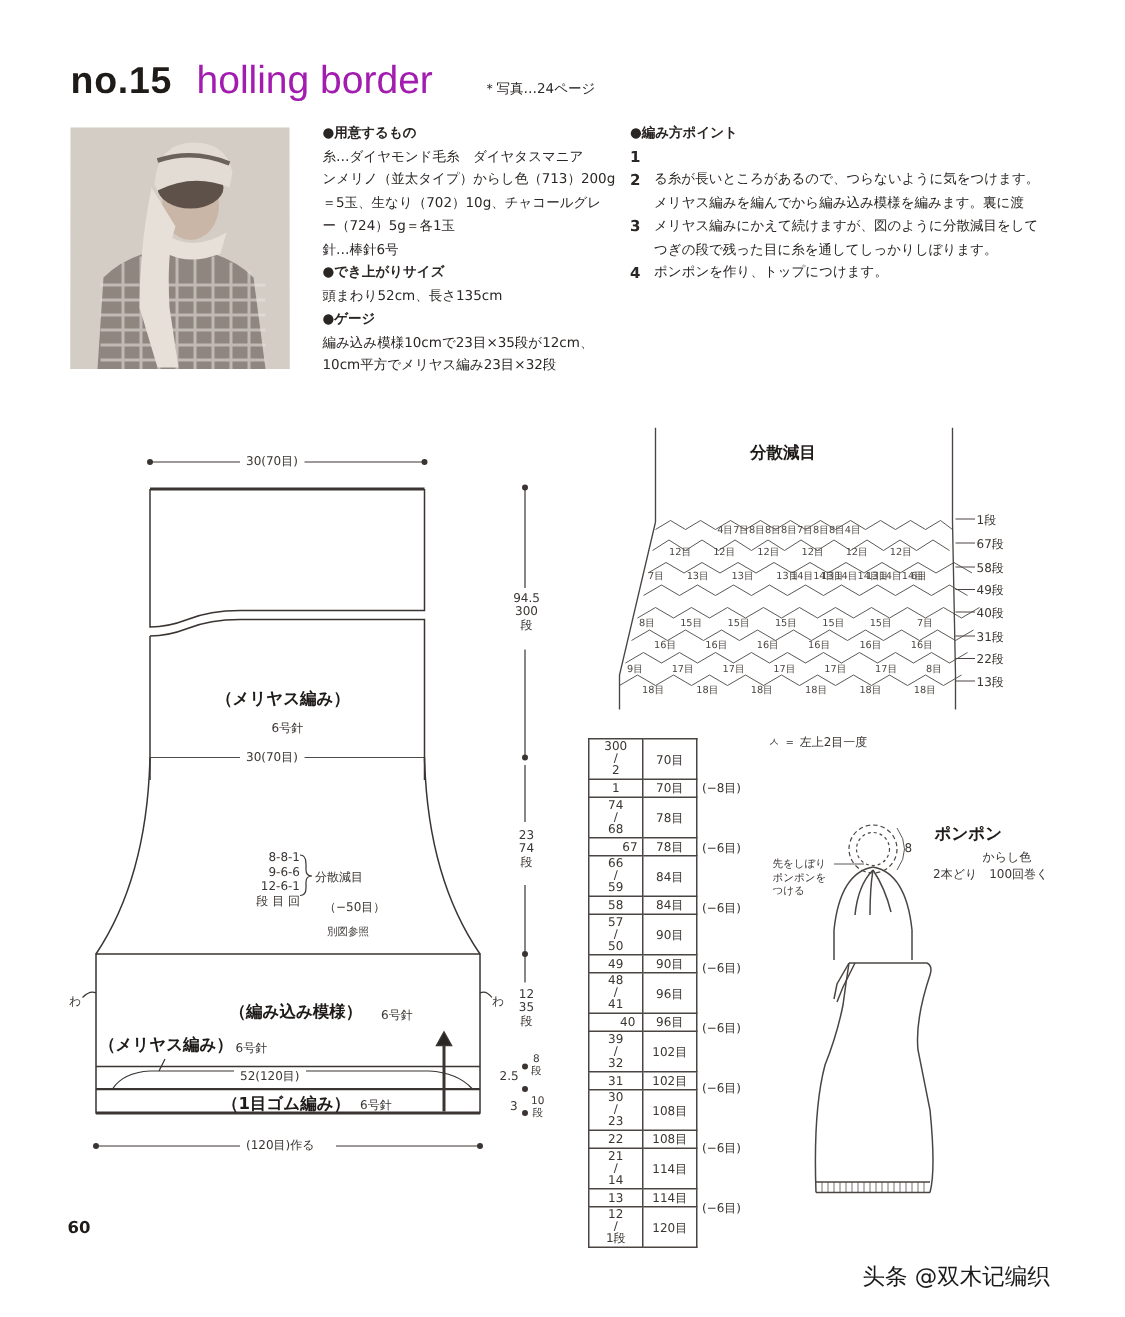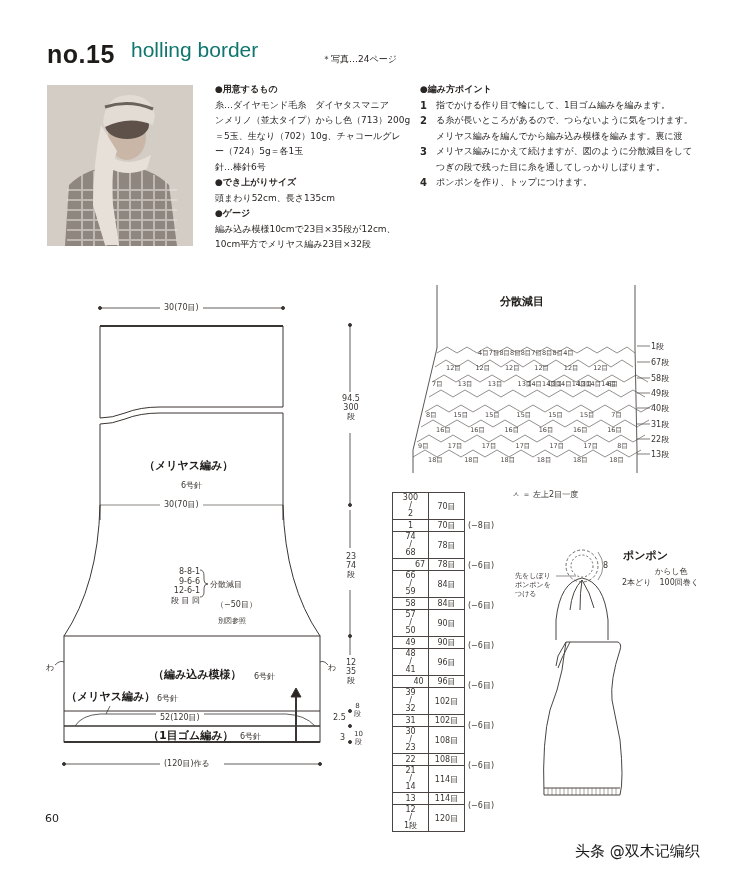--- a/index.html
+++ b/index.html
@@ -1,33 +1,33 @@
 <!DOCTYPE html>
 <html><head>
 <meta charset="utf-8">
 <style>
   html, body { margin:0; padding:0; background:#ffffff; }
   body { width:750px; height:878px; position:relative; overflow:hidden;
          font-family:"DejaVu Sans", sans-serif; color:#2a2624; }
   .abs { position:absolute; }
   .title-no { left:47px; top:40px; font-family:"Liberation Sans", sans-serif; font-weight:bold; font-size:25px; color:#1e1b19; letter-spacing:0.5px; }
-  .title-name { left:131px; top:38px; font-family:"Liberation Sans", sans-serif; font-size:21px; color:#0f766e; }
+  .title-name { left:131px; top:38px; font-family:"Liberation Sans", sans-serif; font-size:26px; color:#a21caf; }
   .photo-ref { left:322px; top:53px; font-size:9px; color:#2a2624; }
   .photo { left:47px; top:85px; width:146px; height:161px; background:linear-gradient(180deg,#d8d2cc 0%,#cbc4bd 60%,#b7afa7 100%); overflow:hidden; }
   .sec { font-size:9px; line-height:15.5px; color:#2a2624; }
   .sec .h { font-weight:bold; }
   .materials { left:215px; top:82px; width:205px; }
   .points { left:420px; top:82px; width:300px; }
   .points .row { display:flex; }
   .points .num { width:16px; font-weight:bold; font-size:10px; flex:none; }
   .lbl { font-size:8px; color:#3a3532; white-space:nowrap; }
   .lbl-b { font-size:11px; font-weight:bold; color:#1e1b19; white-space:nowrap; }
   table.rows { border-collapse:collapse; font-size:8px; color:#3a3532; }
   table.rows td { border:1px solid #4a4542; text-align:center; padding:0; }
-  .page-num { left:45px; top:812px; font-weight:normal; font-size:11px; color:#1e1b19; }
+  .page-num { left:45px; top:812px; font-weight:bold; font-size:11px; color:#1e1b19; }
   .watermark { left:575px; top:842px; font-size:15px; color:#1a1a1a; }
 </style>
 </head>
 <body>
 
 <div class="abs title-no">no.15</div>
 <div class="abs title-name">holling border</div>
 <div class="abs photo-ref">＊写真…24ページ</div>
 
 <div class="abs photo">
@@ -74,23 +74,20 @@
   <div>頭まわり52cm、長さ135cm</div>
   <div class="h">●ゲージ</div>
   <div>編み込み模様10cmで23目×35段が12cm、</div>
   <div>10cm平方でメリヤス編み23目×32段</div>
 </div>
 
 <div class="abs sec points">
   <div class="h">●編み方ポイント</div>
   <div class="row">
     <span class="num">1</span>
-    <div>
-        <div>指でかける作り目で輪にして、1目ゴム編みを編みます。</div>
-      </div>
   </div>
   <div class="row">
     <span class="num">2</span>
     <div>
       <div>る糸が長いところがあるので、つらないように気をつけます。</div>
       <div>メリヤス編みを編んでから編み込み模様を編みます。裏に渡</div>
     </div>
   </div>
   <div class="row">
     <span class="num">3</span>

